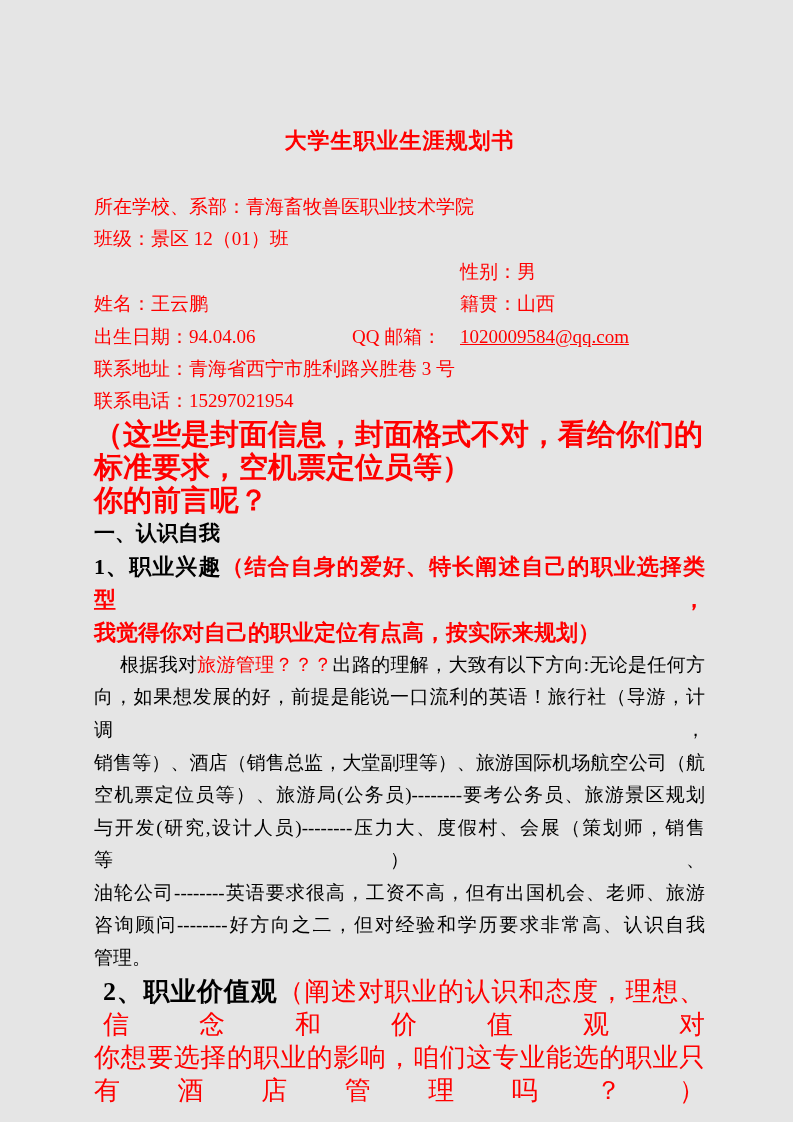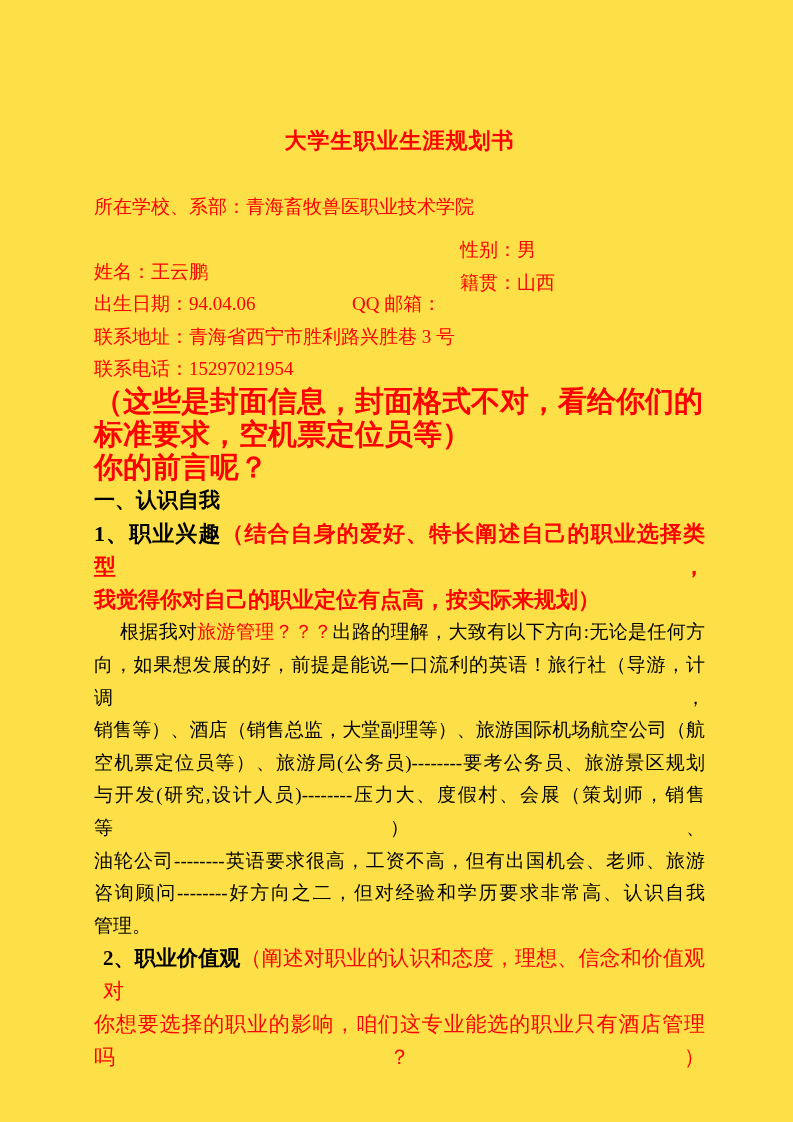--- a/index.html
+++ b/index.html
@@ -1,21 +1,21 @@
 <!DOCTYPE html>
 <html><head>
 <meta charset="utf-8">
 <style>
   html, body { margin: 0; padding: 0; background: #ffffff; }
   .page {
     position: relative;
     width: 793px;
     height: 1122px;
     margin: 0 auto;
-    background: #fde047;
+    background: #e5e5e5;
     box-sizing: border-box;
     padding: 127px 88px 0 94px;
     font-family: "Liberation Serif", "DejaVu Serif", serif;
     overflow: hidden;
   }
   
   .title {
     text-align: center;
     color: #ff0000;
     font-weight: bold;
@@ -28,57 +28,58 @@
   .info-row {
     position: relative;
     height: 32.4px;
     line-height: 32.4px;
     font-size: 19px;
     color: #ff0000;
     white-space: pre;
   }
   .info-left  { position: absolute; left: 0;     top: 0; }
   .info-mid   { position: absolute; left: 258px; top: 0; }
-  .info-right { position: absolute; left: 366px; top: 12px; font-family: Liberation Mono, monospace; }
+  .info-right { position: absolute; left: 366px; top: 0; }
   .qq-link    { position: absolute; left: 366px; top: 0; text-decoration: underline; cursor: pointer; }
   
   .note-line {
     font-family: "Liberation Sans", "DejaVu Sans", sans-serif;
     font-size: 29px;
     line-height: 33px;
     font-weight: bold;
     color: #ff0000;
     white-space: nowrap;
   }
   
   .bk { font-size: 19px; line-height: 32.6px; color: #000000; }
   .bk.just { text-align: justify; text-align-last: justify; }
   .bk.h1 { font-size: 21px; line-height: 33px; font-weight: bold; }
   .bk.h2 { font-size: 22px; line-height: 33px; font-weight: bold; }
-  .bk.h3 { font-size: 21px; line-height: 33px; }
+  .bk.h3 { font-size: 26px; line-height: 33px; }
   .bk.first { text-indent: 26px; }
   .bk.ind9  { padding-left: 9px; }
   .run-red   { color: #ff0000; }
   .run-black { color: #000000; }
   .run-bold  { font-weight: bold; text-align: center; }
   .run-redbold {
     color: #ff0000; font-weight: bold;
     font-family: "Liberation Sans", "DejaVu Sans", sans-serif;
   }
 </style>
 </head>
 <body>
 
 <div class="page">
   <div class="title">大学生职业生涯规划书</div>
   <div id="info">
       <div class="info-row"><span class="info-left">所在学校、系部：青海畜牧兽医职业技术学院</span></div>
+      <div class="info-row"><span class="info-left">班级：景区 12（01）班</span></div>
       <div class="info-row"><span class="info-right">性别：男</span></div>
       <div class="info-row"><span class="info-left">姓名：王云鹏</span><span class="info-right">籍贯：山西</span></div>
-      <div class="info-row"><span class="info-left">出生日期：94.04.06</span><span class="info-mid">QQ 邮箱：</span></div>
+      <div class="info-row"><span class="info-left">出生日期：94.04.06</span><span class="info-mid">QQ 邮箱：</span><span class="qq-link">1020009584@qq.com</span></div>
       <div class="info-row"><span class="info-left">联系地址：青海省西宁市胜利路兴胜巷 3 号</span></div>
       <div class="info-row"><span class="info-left">联系电话：15297021954</span></div>
     </div>
   <div id="note">
       <div class="note-line">（这些是封面信息，封面格式不对，看给你们的</div>
       <div class="note-line">标准要求，空机票定位员等）</div>
       <div class="note-line">你的前言呢？</div>
     </div>
   <div id="blocks">
       <div class="bk h1"><span class="run-black run-bold">一、认识自我</span></div>

